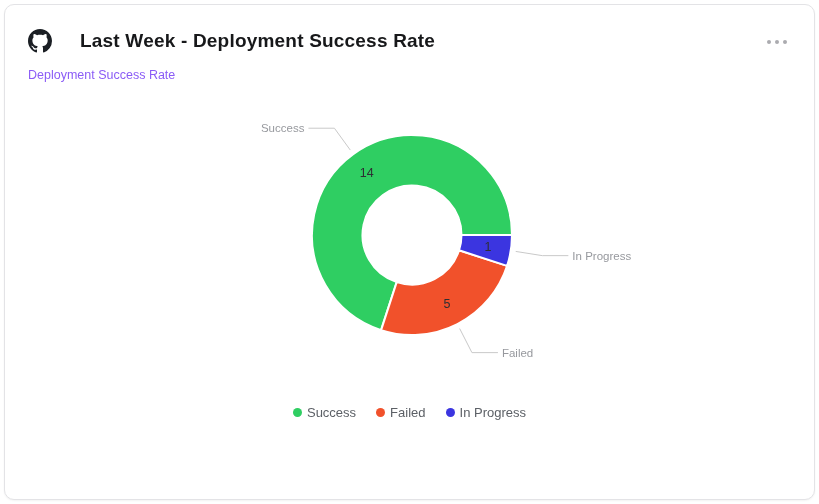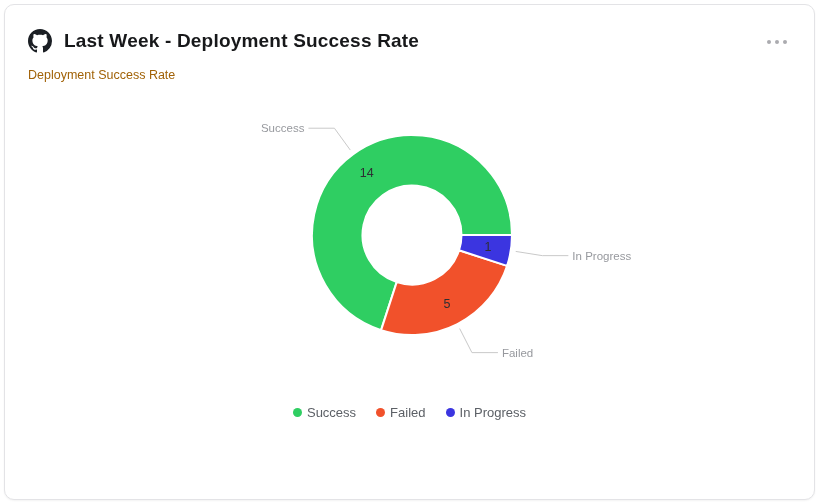--- a/index.html
+++ b/index.html
@@ -25,30 +25,31 @@
     gap: 12px;
   }
   .logo { width: 24px; height: 24px; display: flex; align-items: center; }
   .card-title {
     font-size: 19px;
     font-weight: 600;
     color: #17181a;
     letter-spacing: 0.2px;
     flex: 1;
     white-space: nowrap;
+    margin-left: 16px;
   }
   .more-btn {
     background: none; border: none; cursor: pointer;
     padding: 6px 2px; display: flex; align-items: center;
   }
   .chart-subtitle {
     margin: 14px 0 0 23px;
     font-size: 12.5px;
     font-weight: 400;
-    color: #a16207;
+    color: #8b5cf6;
   }
   .chart-svg {
     position: absolute;
     left: 0; top: 0;
     width: 811px; height: 496px;
     pointer-events: none;
   }
   .chart-svg path.slice { pointer-events: auto; cursor: pointer; }
   .chart-svg text.value-label {
     font-family: "Liberation Sans", "DejaVu Sans", sans-serif;

